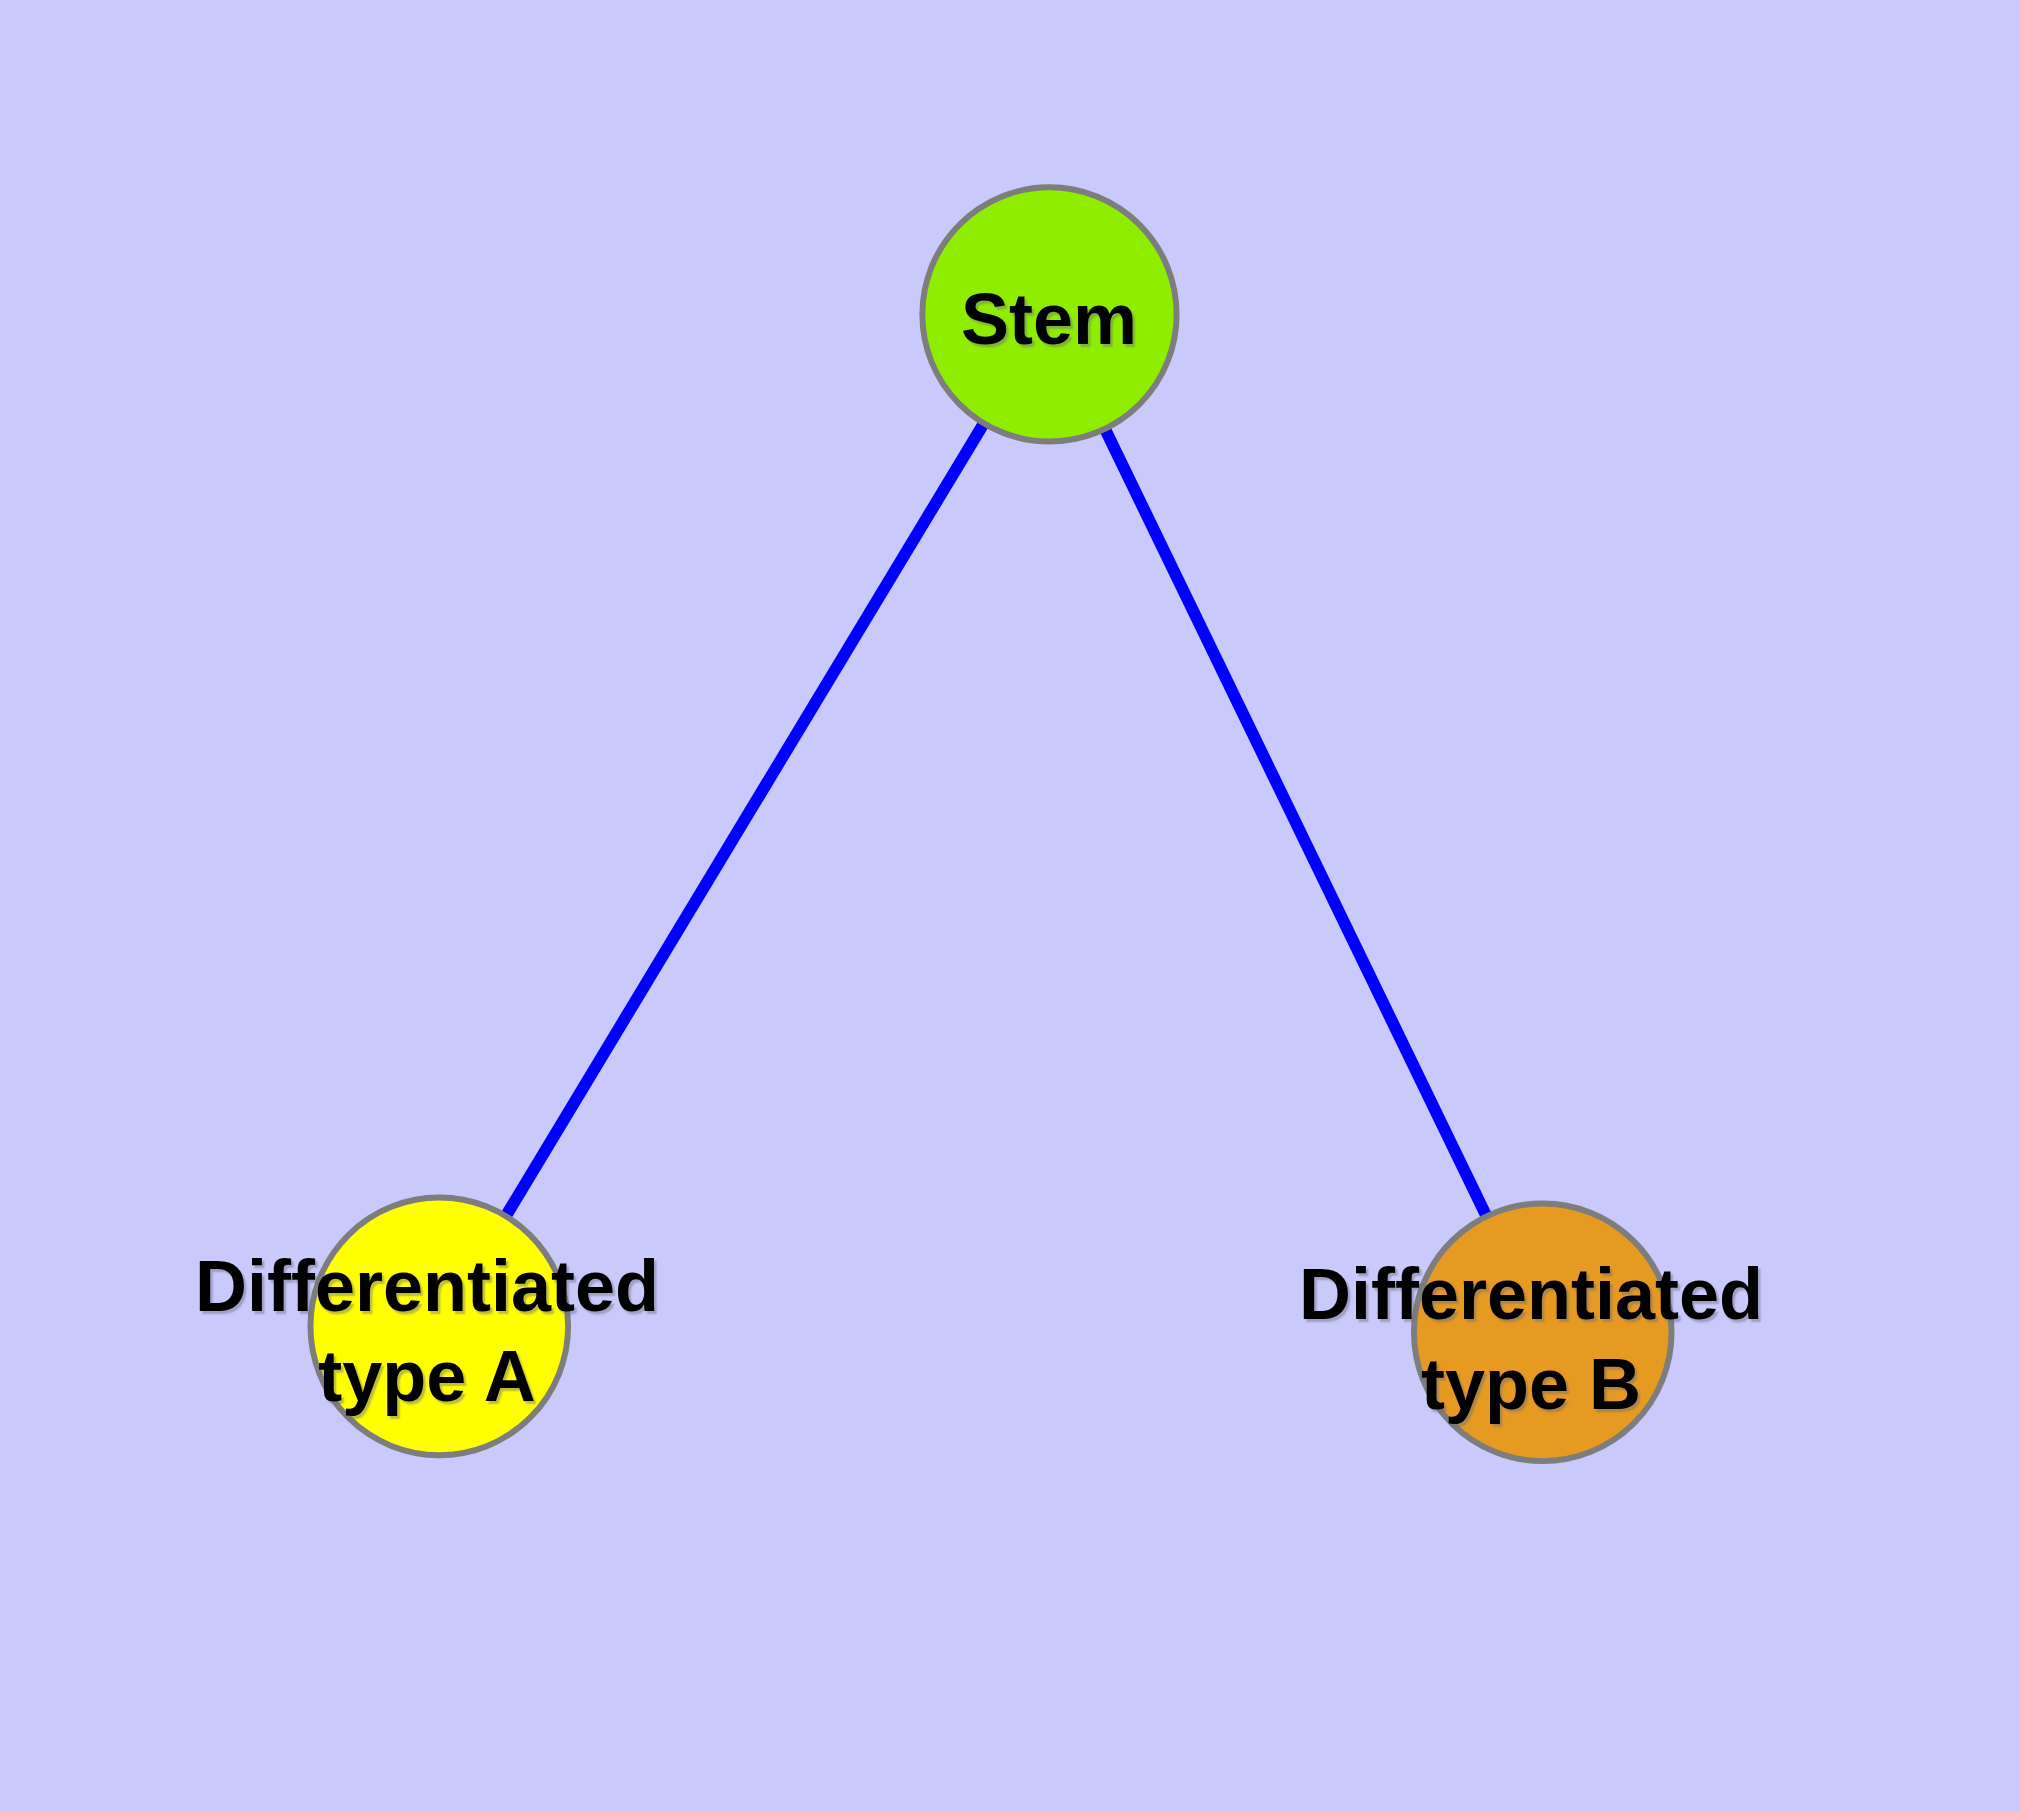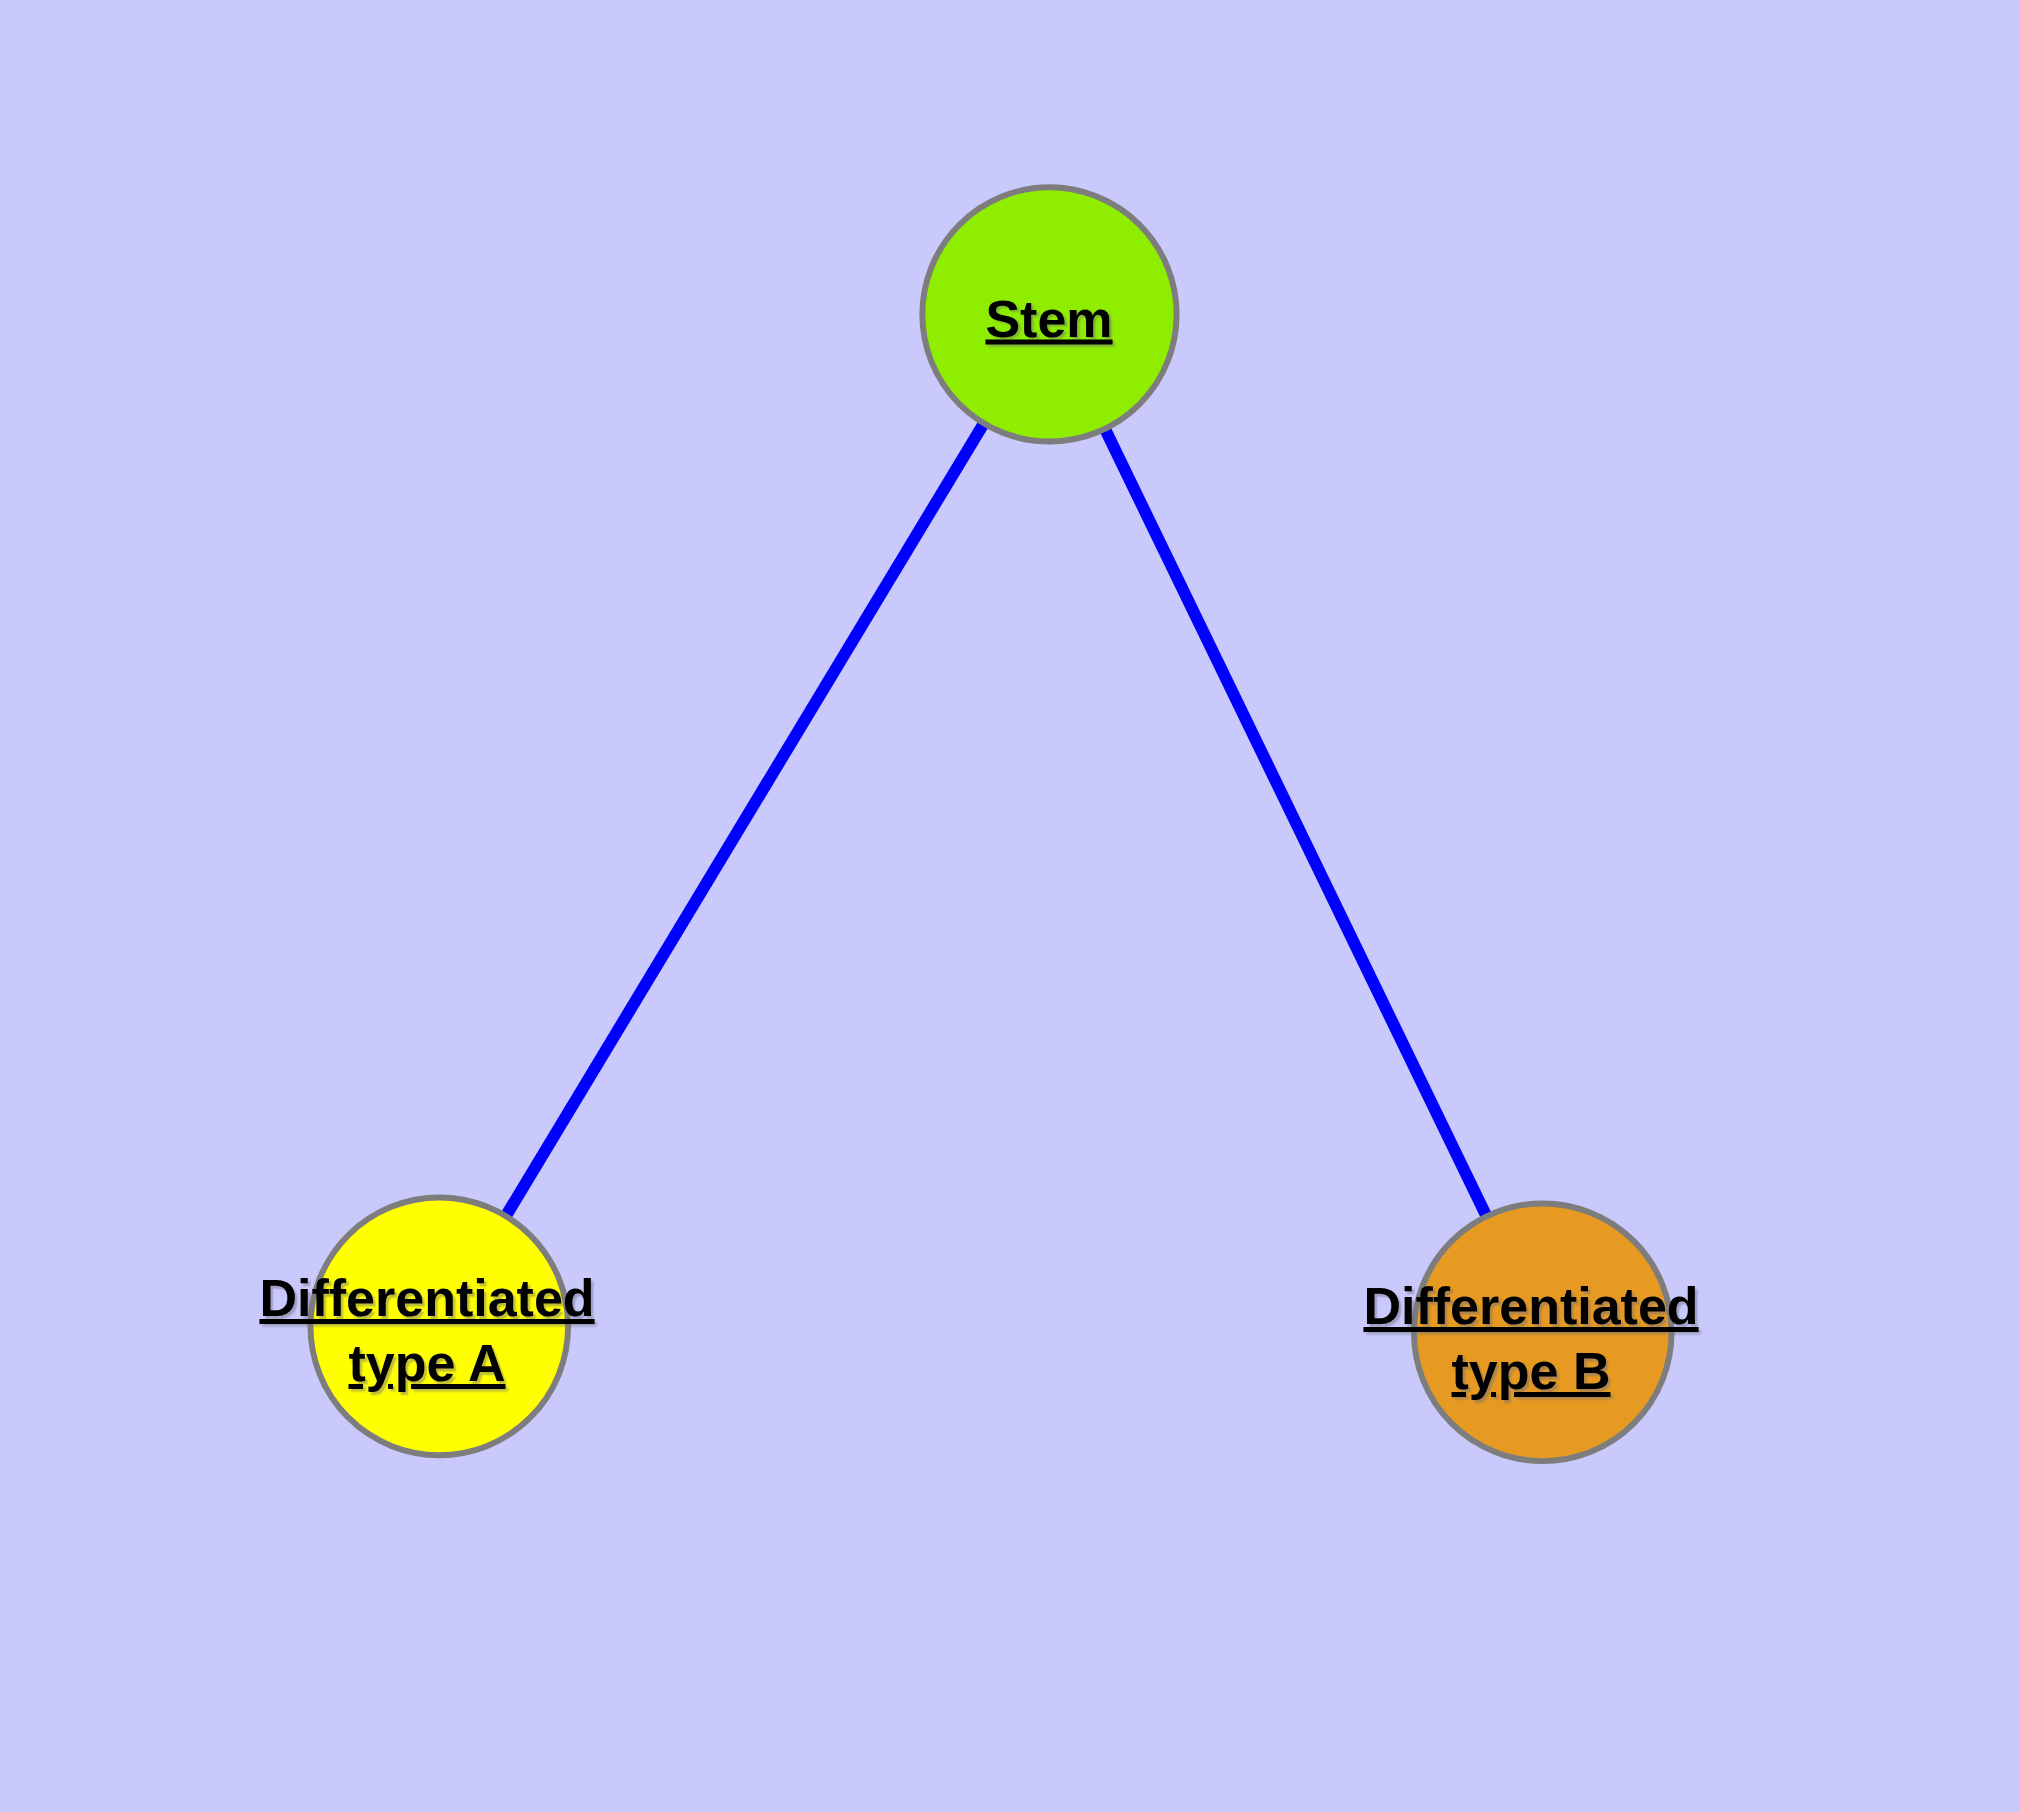--- a/index.html
+++ b/index.html
@@ -17,28 +17,27 @@
     position: absolute;
     left: 0;
     top: 0;
     display: block;
   }
   .node-label {
     position: absolute;
     transform: translate(-50%, -50%);
     font-family: "Liberation Sans", sans-serif;
     font-weight: bold;
-    font-size: 52px;
+    font-size: 72px;
     line-height: 1.25;
     color: #000000;
     white-space: pre-line;
     text-align: center;
     text-shadow: 2.5px 2.5px 1.7px rgba(108, 108, 128, 0.45);
     pointer-events: none;
-    text-decoration: underline;
   }
 </style>
 </head>
 <body>
 
 <div class="canvas" id="canvas" style="width: 2021px; height: 1812px; background: rgb(201, 201, 251);">
   <svg class="graph-svg" id="graph-svg" width="2021" height="1812" viewBox="0 0 2384 2138">
       <line x1="1238" y1="371" x2="518" y2="1565" stroke="#0000FF" stroke-width="14"></line>
       <line x1="1238" y1="371" x2="1820" y2="1572" stroke="#0000FF" stroke-width="14"></line>
       <circle cx="1238" cy="371" r="150" fill="#8FEE00" stroke="#7D7D7D" stroke-width="7"></circle>

